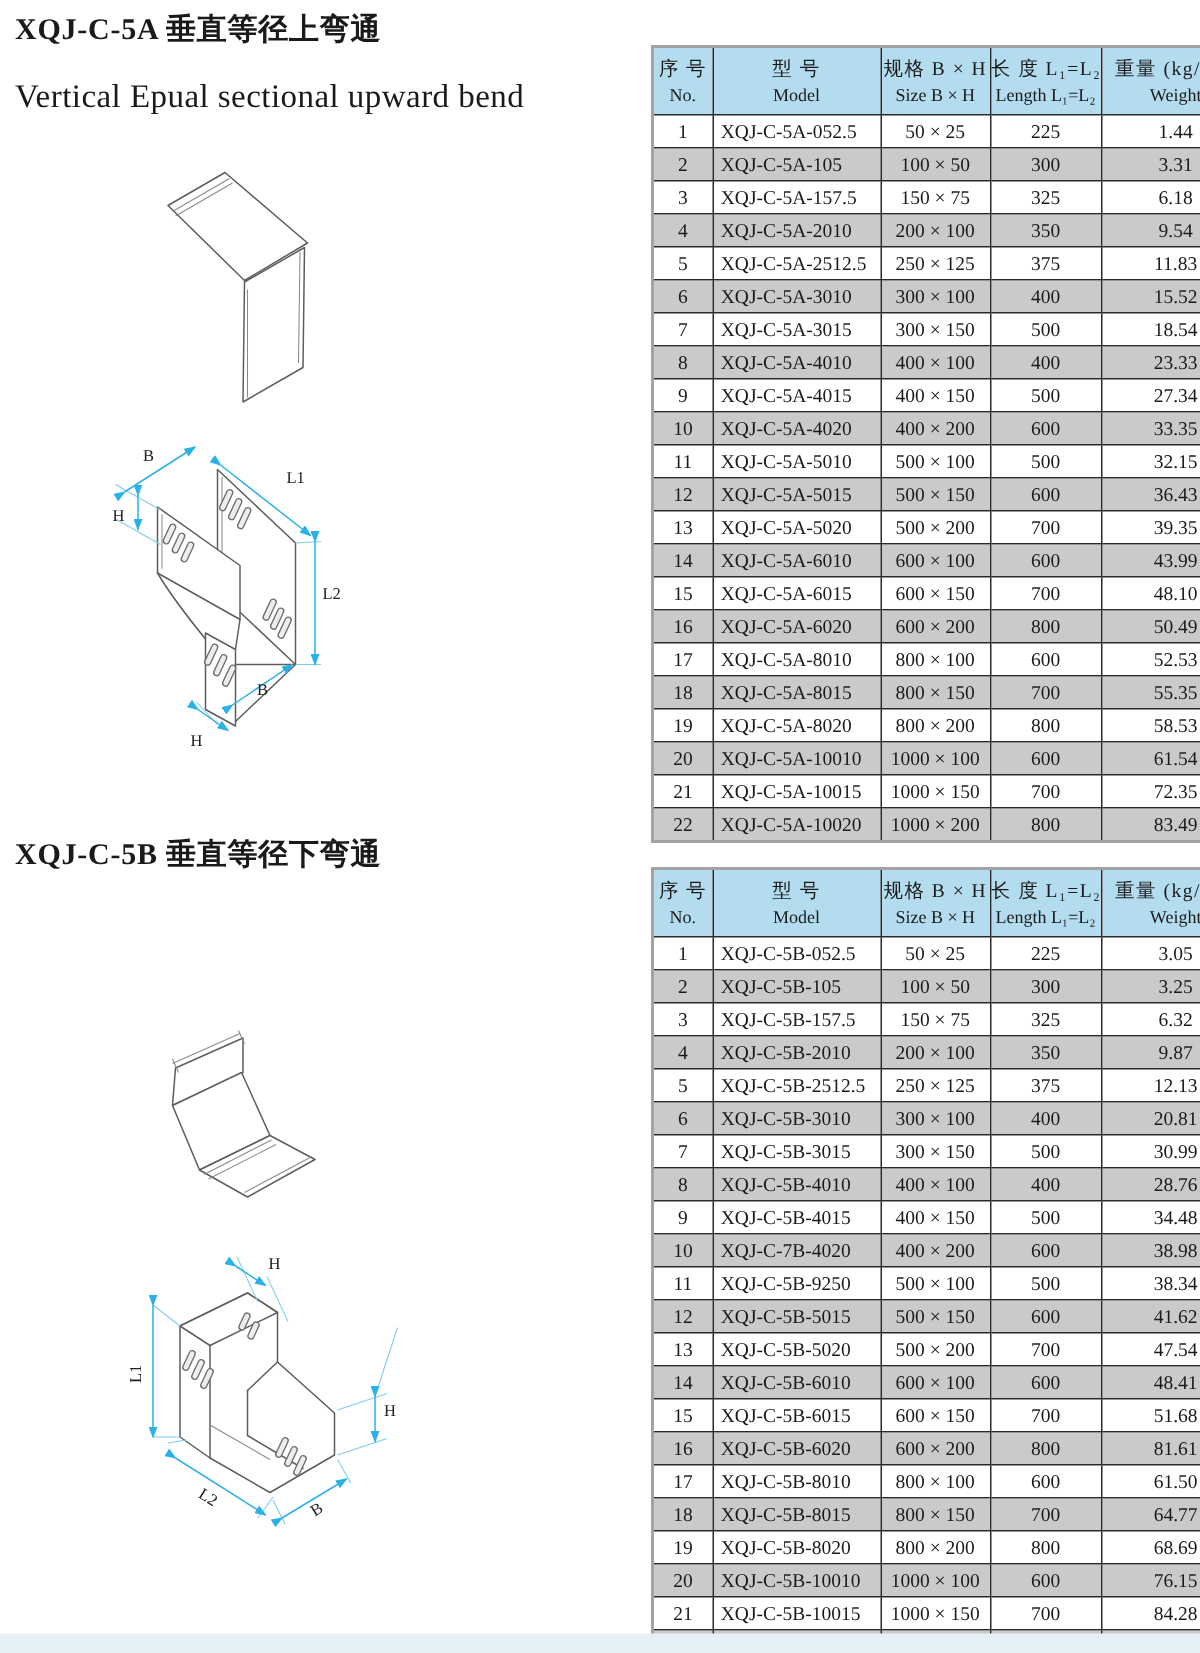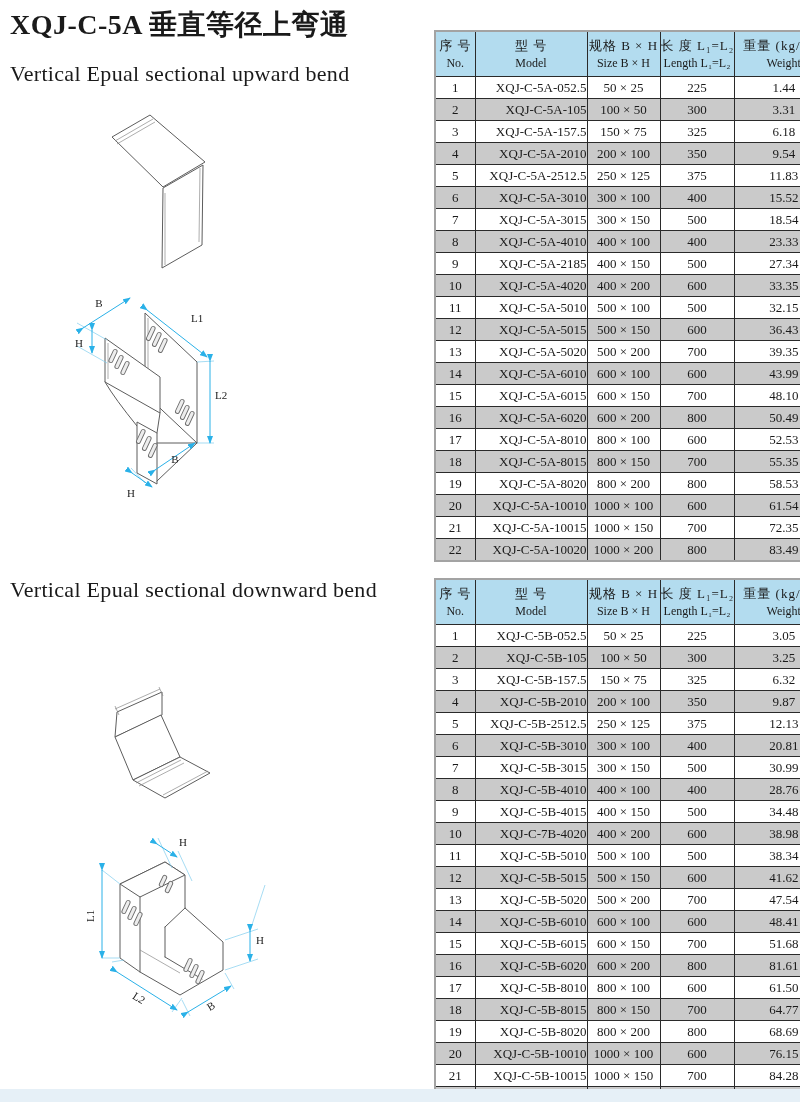--- a/index.html
+++ b/index.html
@@ -2,39 +2,39 @@
 <html><head>
 <meta charset="utf-8">
 <style>
   html,body{margin:0;padding:0;}
   body{
     width:800px;height:1102px;position:relative;background:#ffffff;
     font-family:"Liberation Serif","DejaVu Serif",serif;color:#1a1a1a;
     overflow:hidden;
   }
   .section-title{position:absolute;left:10px;}
-  .title-zh{font-size:28px;font-weight:bold;letter-spacing:.5px;line-height:1.2;}
+  .title-zh{font-size:20px;font-weight:bold;letter-spacing:.5px;line-height:1.2;}
   .title-en{font-size:22px;line-height:1.3;margin-top:18px;letter-spacing:.3px;}
 
   table.spec{
     position:absolute;left:390px;width:401px;border-collapse:collapse;
     table-layout:fixed;background:#fff;border:2px solid #a3a3a3;
     font-size:13px;
     margin-left:44px;
   }
   table.spec th,table.spec td{
     border:1px solid #2a2a2a;padding:0;text-align:center;
     font-weight:normal;overflow:hidden;white-space:nowrap;
   }
   table.spec thead th{background:#b3dcef;height:44px;vertical-align:middle;}
   .th-zh{font-size:13px;letter-spacing:1px;line-height:1.55;}
   .th-en{font-size:12px;line-height:1.3;}
   table.spec tbody td{height:21px;line-height:21px;font-size:13px;}
   table.spec tbody tr:nth-child(even){background:#cacaca;}
-  table.spec tbody td:nth-child(2){text-align:right;padding-left:5px;}
+  table.spec tbody td:nth-child(2){text-align:left;padding-left:5px;}
 
   .drawing{position:absolute;}
   .bottom-edge{position:absolute;left:0;bottom:0;width:800px;height:13px;background:#e6f0f7;}
 
   svg text{font-family:"Liberation Serif","DejaVu Serif",serif;font-size:11px;fill:#222;}
   .outline{fill:#ffffff;stroke:#5d5d5d;stroke-width:1;stroke-linejoin:round;}
   .edge{fill:none;stroke:#5d5d5d;stroke-width:1;stroke-linejoin:round;stroke-linecap:round;}
   .thin{fill:none;stroke:#8a8a8a;stroke-width:.7;}
   .slot{fill:#ededed;stroke:#6d6d6d;stroke-width:.9;}
   .dim{fill:none;stroke:#2ab1e8;stroke-width:1;}
@@ -191,21 +191,21 @@
       </tr>
       <tr>
         <td>8</td>
         <td>XQJ-C-5A-4010</td>
         <td>400 × 100</td>
         <td>400</td>
         <td>23.33</td>
       </tr>
       <tr>
         <td>9</td>
-        <td>XQJ-C-5A-2185</td>
+        <td>XQJ-C-5A-4015</td>
         <td>400 × 150</td>
         <td>500</td>
         <td>27.34</td>
       </tr>
       <tr>
         <td>10</td>
         <td>XQJ-C-5A-4020</td>
         <td>400 × 200</td>
         <td>600</td>
         <td>33.35</td>
@@ -291,21 +291,21 @@
         <td>22</td>
         <td>XQJ-C-5A-10020</td>
         <td>1000 × 200</td>
         <td>800</td>
         <td>83.49</td>
       </tr>
     </tbody>
 </table>
 
 <div class="section-title" style="top:558px;">
-  <div class="title-en">Vertical Epual sectional downward bend</div>
+  <div class="title-zh">XQJ-C-5B 垂直等径下弯通</div>
 </div>
 
 <svg class="drawing" style="left:95px;top:670px;" width="140" height="140" viewBox="0 0 140 140">
   <polygon class="outline" points="22,42 67,22 67,45 20,67"></polygon>
   <line class="thin" x1="20" y1="39" x2="65" y2="19"></line>
   <line class="thin" x1="20" y1="36" x2="24" y2="45"></line>
   <line class="thin" x1="64" y1="17" x2="68" y2="26"></line>
   <polygon class="outline" points="20,67 66,45 85,87 38,110"></polygon>
   <polygon class="outline" points="38,110 85,87 115,103 70,128"></polygon>
   <line class="thin" x1="41" y1="113" x2="86" y2="90"></line>
@@ -458,21 +458,21 @@
       </tr>
       <tr>
         <td>10</td>
         <td>XQJ-C-7B-4020</td>
         <td>400 × 200</td>
         <td>600</td>
         <td>38.98</td>
       </tr>
       <tr>
         <td>11</td>
-        <td>XQJ-C-5B-5010</td>
+        <td>XQJ-C-5B-9250</td>
         <td>500 × 100</td>
         <td>500</td>
         <td>38.34</td>
       </tr>
       <tr>
         <td>12</td>
         <td>XQJ-C-5B-5015</td>
         <td>500 × 150</td>
         <td>600</td>
         <td>41.62</td>

